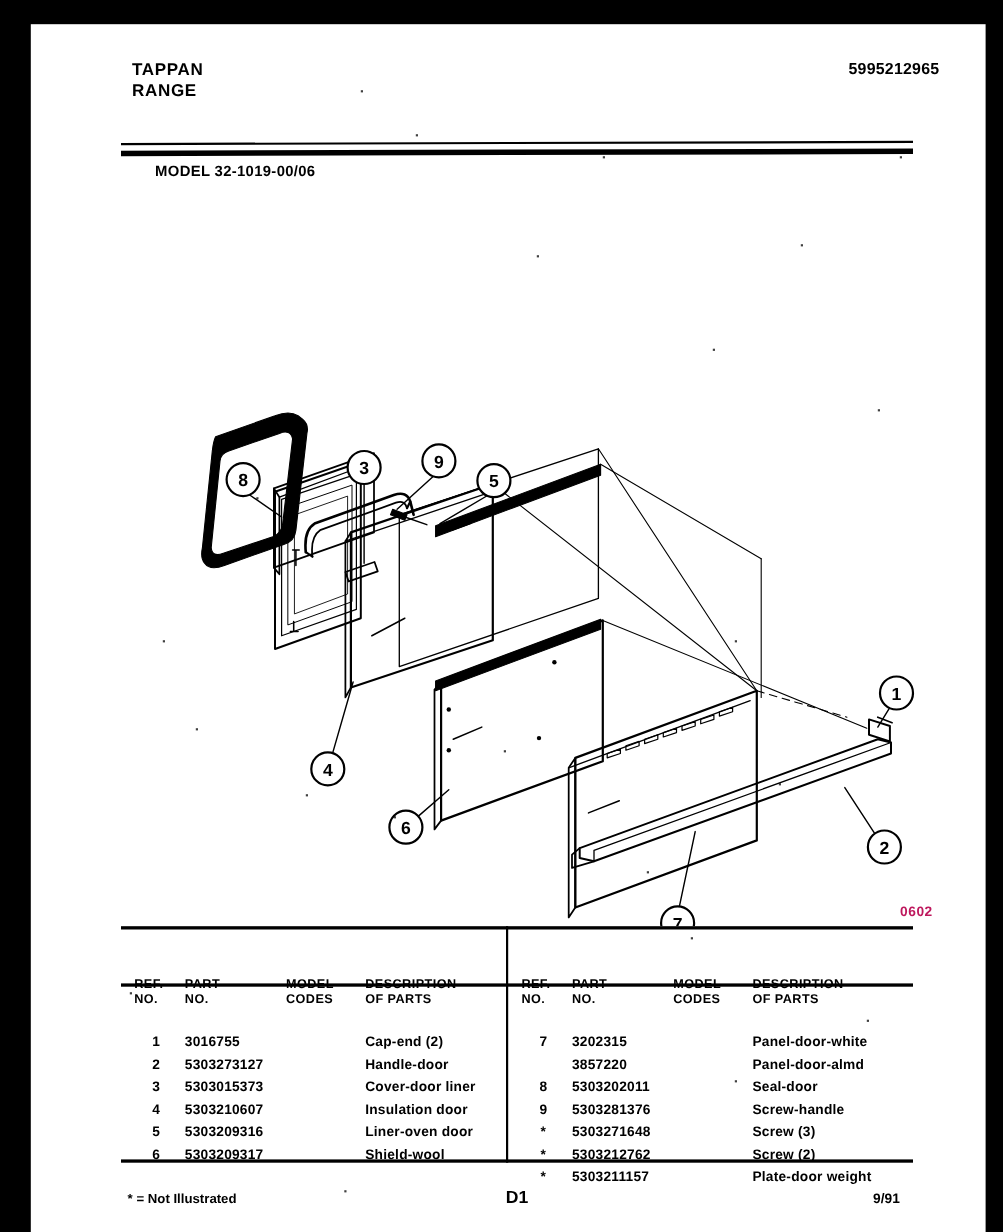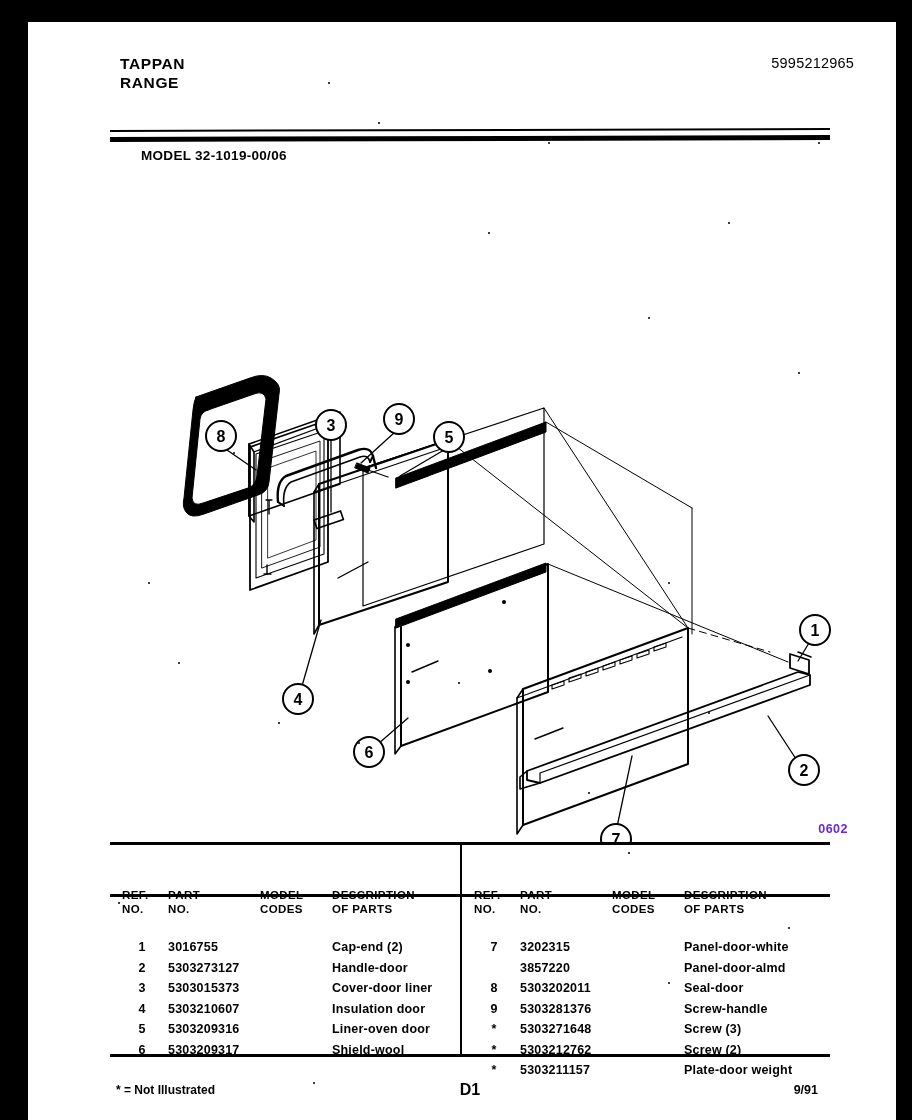--- a/index.html
+++ b/index.html
@@ -74,21 +74,21 @@
     font-weight: bold;
     letter-spacing: 0.3px;
     color: #000;
     white-space: nowrap;
   }
   .catalog-number {
     position: absolute;
     right: 42px;
     top: 33px;
     font-size: 14.5px;
-    font-weight: normal;
+    font-weight: bold;
     letter-spacing: 0.2px;
     color: #000;
   }
 
   .rule-wrap {
     position: absolute;
     left: 82px;
     top: 108px;
     width: 720px;
     height: 14px;
@@ -133,21 +133,21 @@
   }
   .diagram svg { display: block; }
 
   .diagram-code {
     position: absolute;
     right: 48px;
     top: 640px;
     font-size: 12.5px;
     font-weight: bold;
     letter-spacing: 0.5px;
-    color: #6d28d9;
+    color: #be185d;
   }
 
   
   .parts {
     position: absolute;
     left: 82px;
     top: 820px;
     width: 720px;
     height: 215px;
   }

